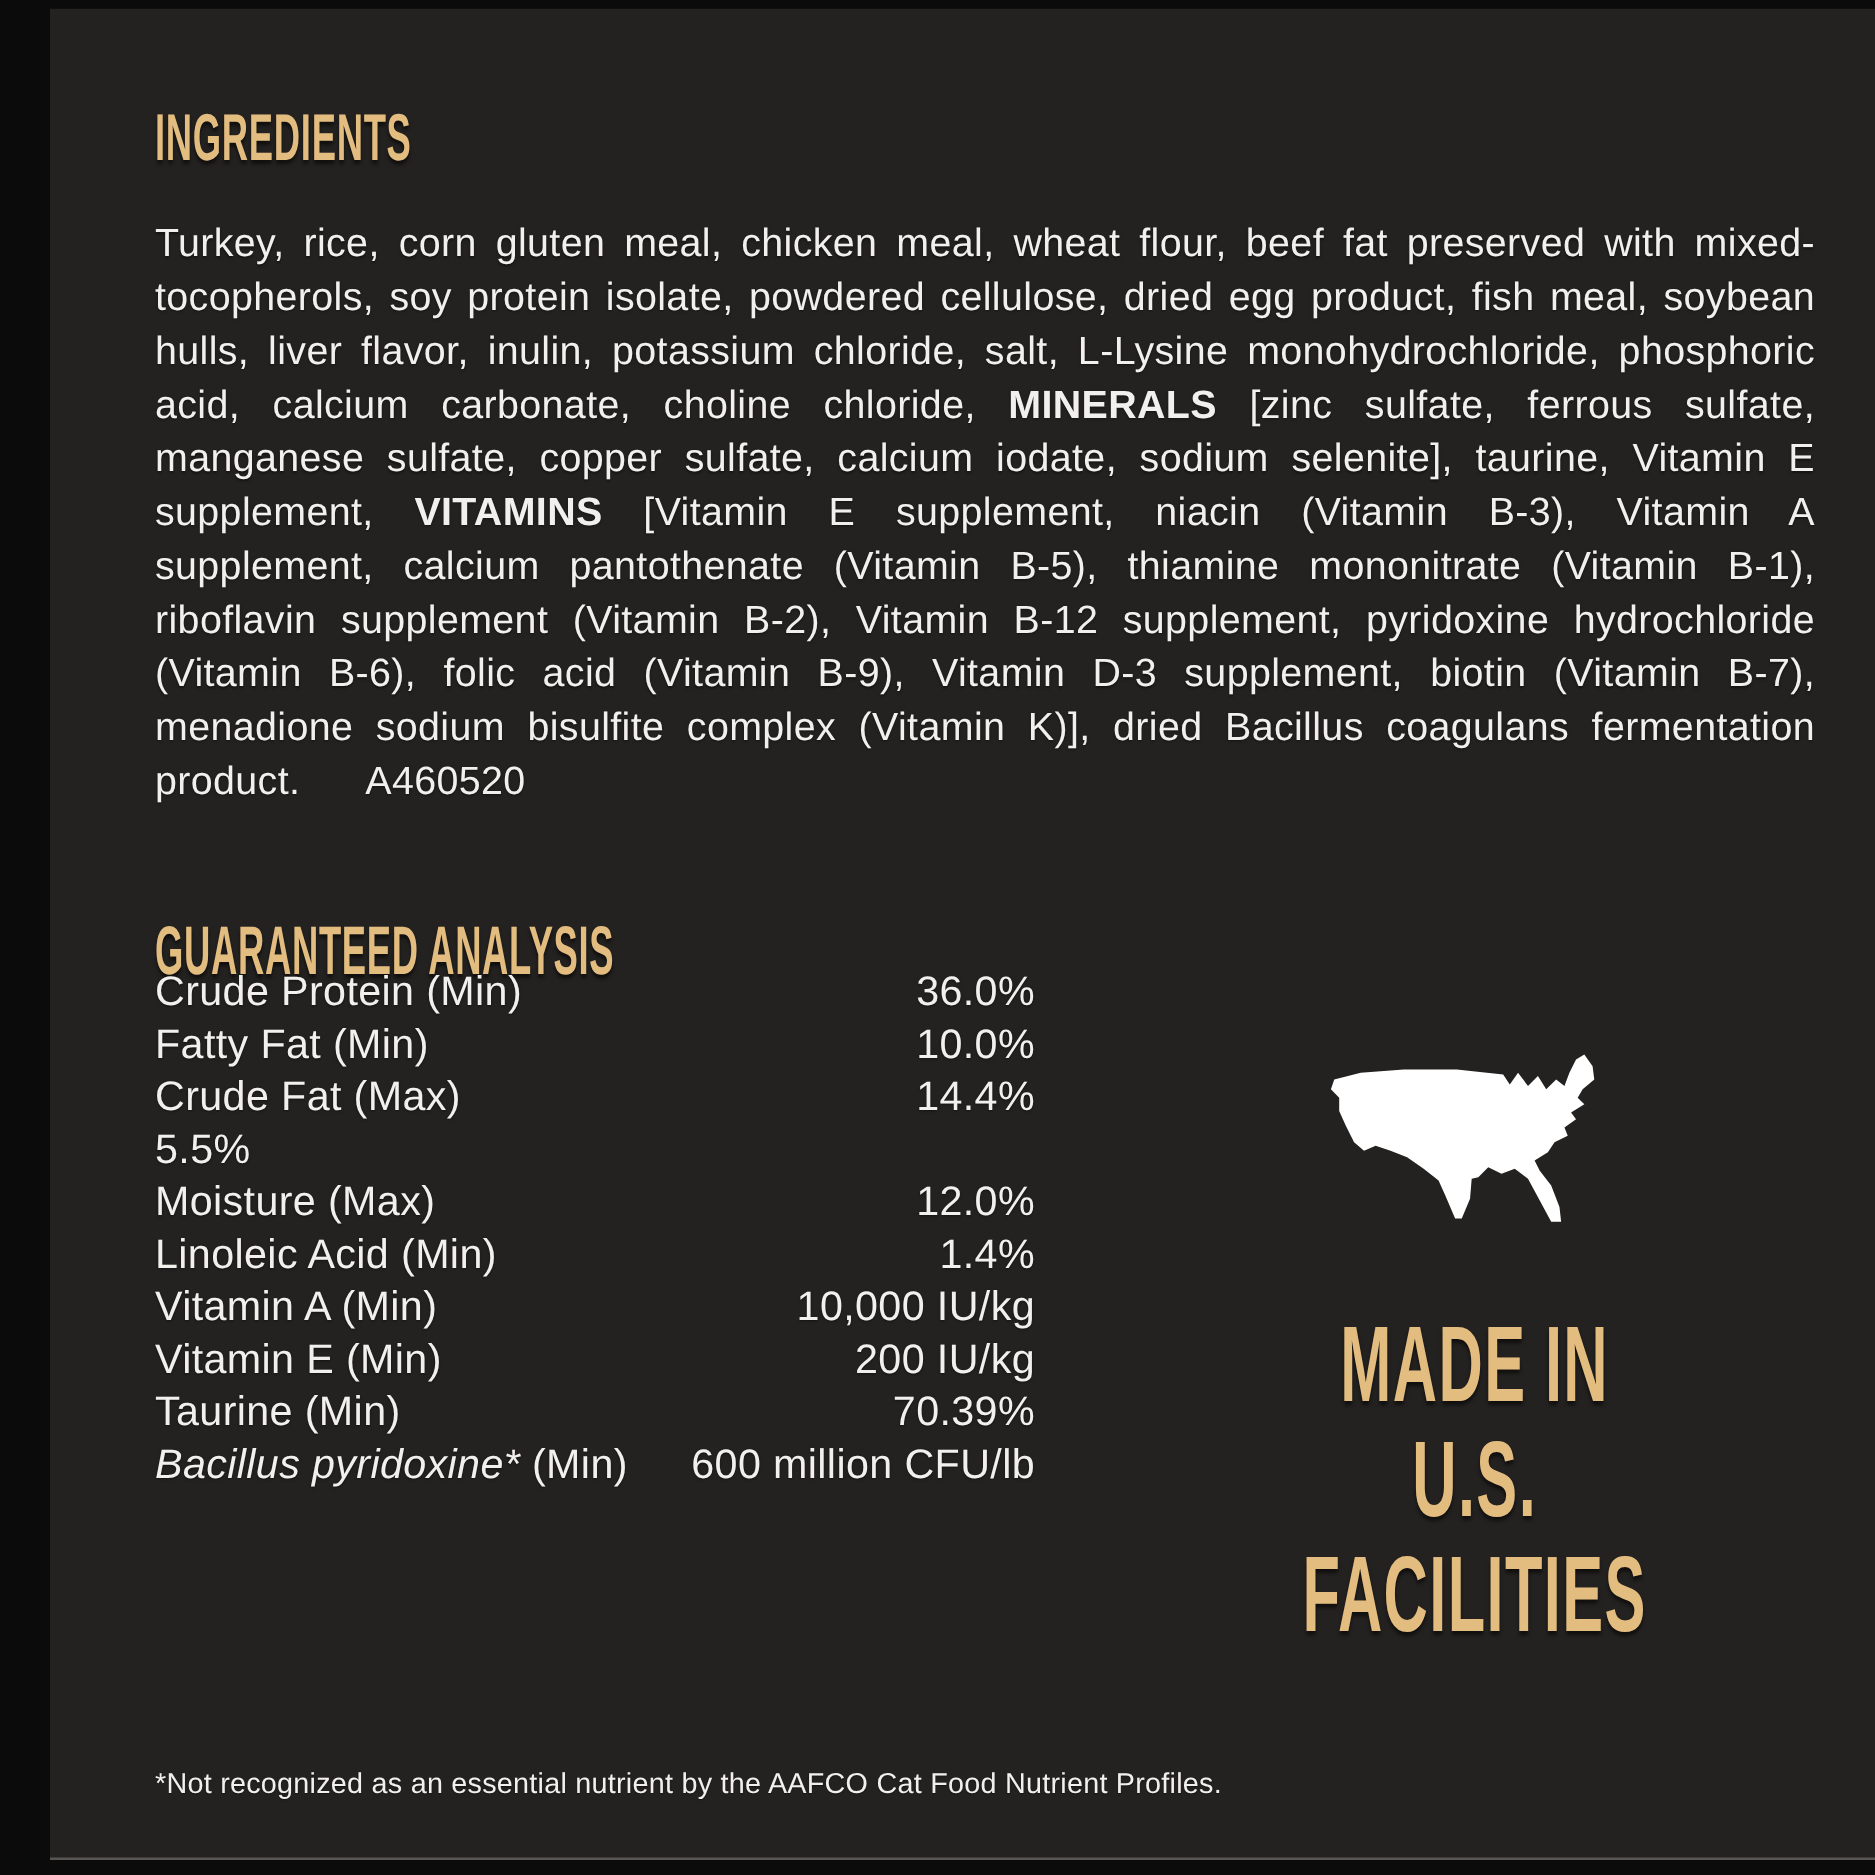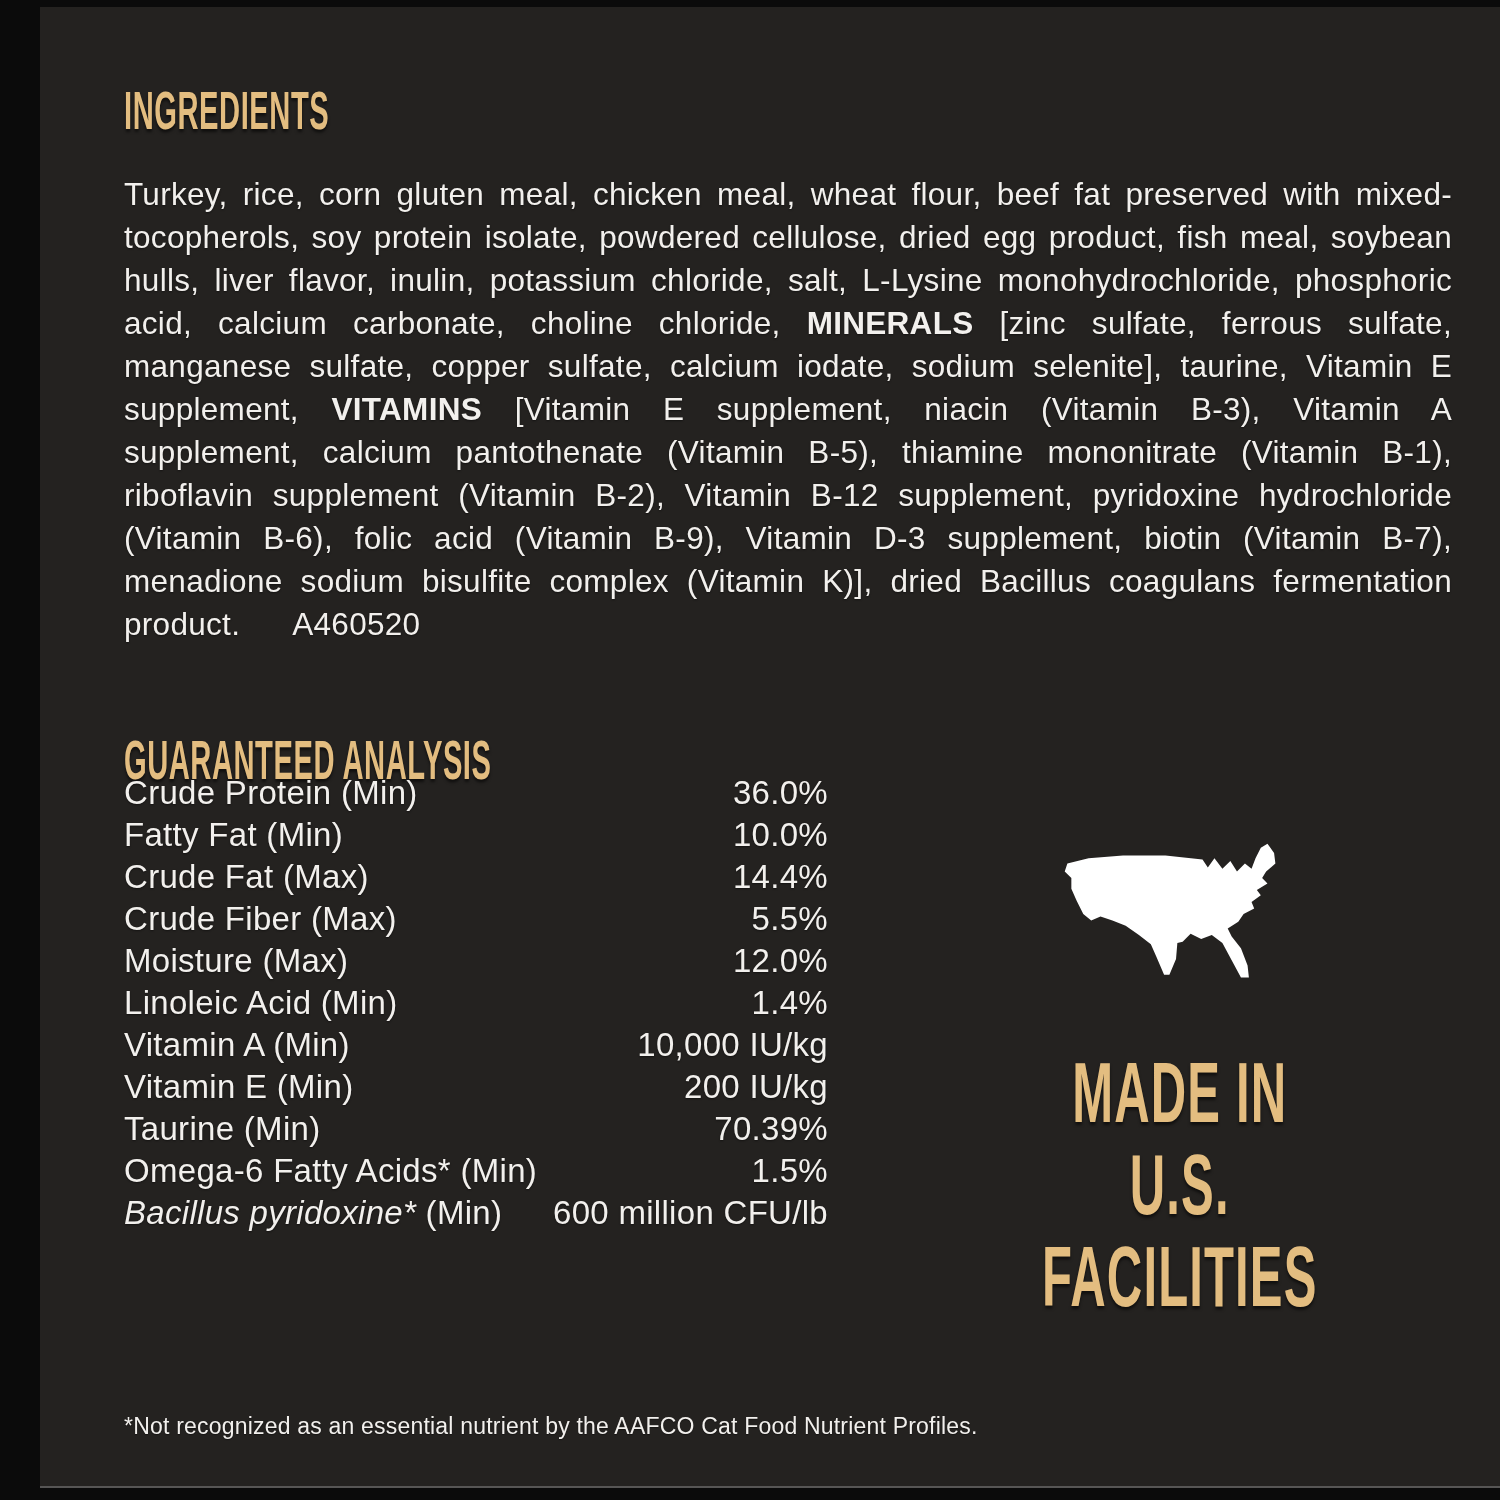--- a/index.html
+++ b/index.html
@@ -113,21 +113,20 @@
       </div>
       <div class="analysis-row">
         <span>Fatty Fat (Min)</span>
         <span class="val">10.0%</span>
       </div>
       <div class="analysis-row">
         <span>Crude Fat (Max)</span>
         <span class="val">14.4%</span>
       </div>
       <div class="analysis-row">
-        <span>Crude Fiber (Max)</span>
         <span class="val">5.5%</span>
       </div>
       <div class="analysis-row">
         <span>Moisture (Max)</span>
         <span class="val">12.0%</span>
       </div>
       <div class="analysis-row">
         <span>Linoleic Acid (Min)</span>
         <span class="val">1.4%</span>
       </div>
@@ -135,24 +134,20 @@
         <span>Vitamin A (Min)</span>
         <span class="val">10,000 IU/kg</span>
       </div>
       <div class="analysis-row">
         <span>Vitamin E (Min)</span>
         <span class="val">200 IU/kg</span>
       </div>
       <div class="analysis-row">
         <span>Taurine (Min)</span>
         <span class="val">70.39%</span>
-      </div>
-      <div class="analysis-row">
-        <span>Omega-6 Fatty Acids* (Min)</span>
-        <span class="val">1.5%</span>
       </div>
       <div class="analysis-row">
         <span><i class="it">Bacillus pyridoxine*</i><span> (Min)</span></span>
         <span class="val">600 million CFU/lb</span>
       </div>
     </div>
 
     <div class="right-col">
       <svg class="usmap" viewBox="0 0 190 120" xmlns="http://www.w3.org/2000/svg" aria-hidden="true">
         <path fill="var(--map)" d="M10 17 L26 13 L52 11 L84 11 L112 14

